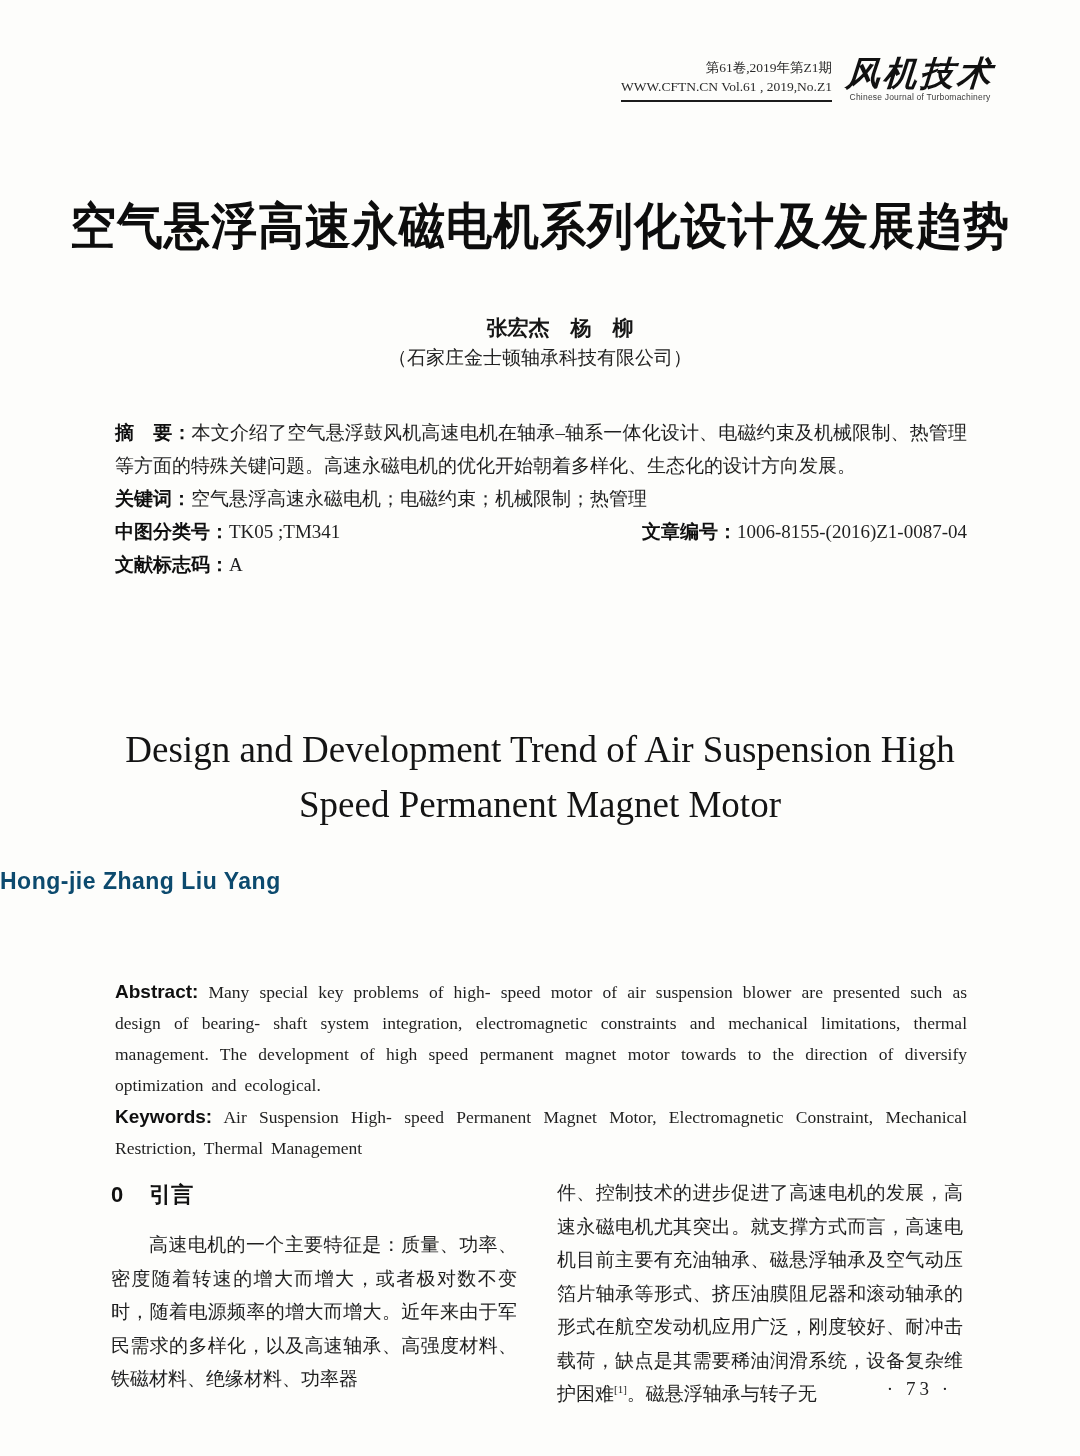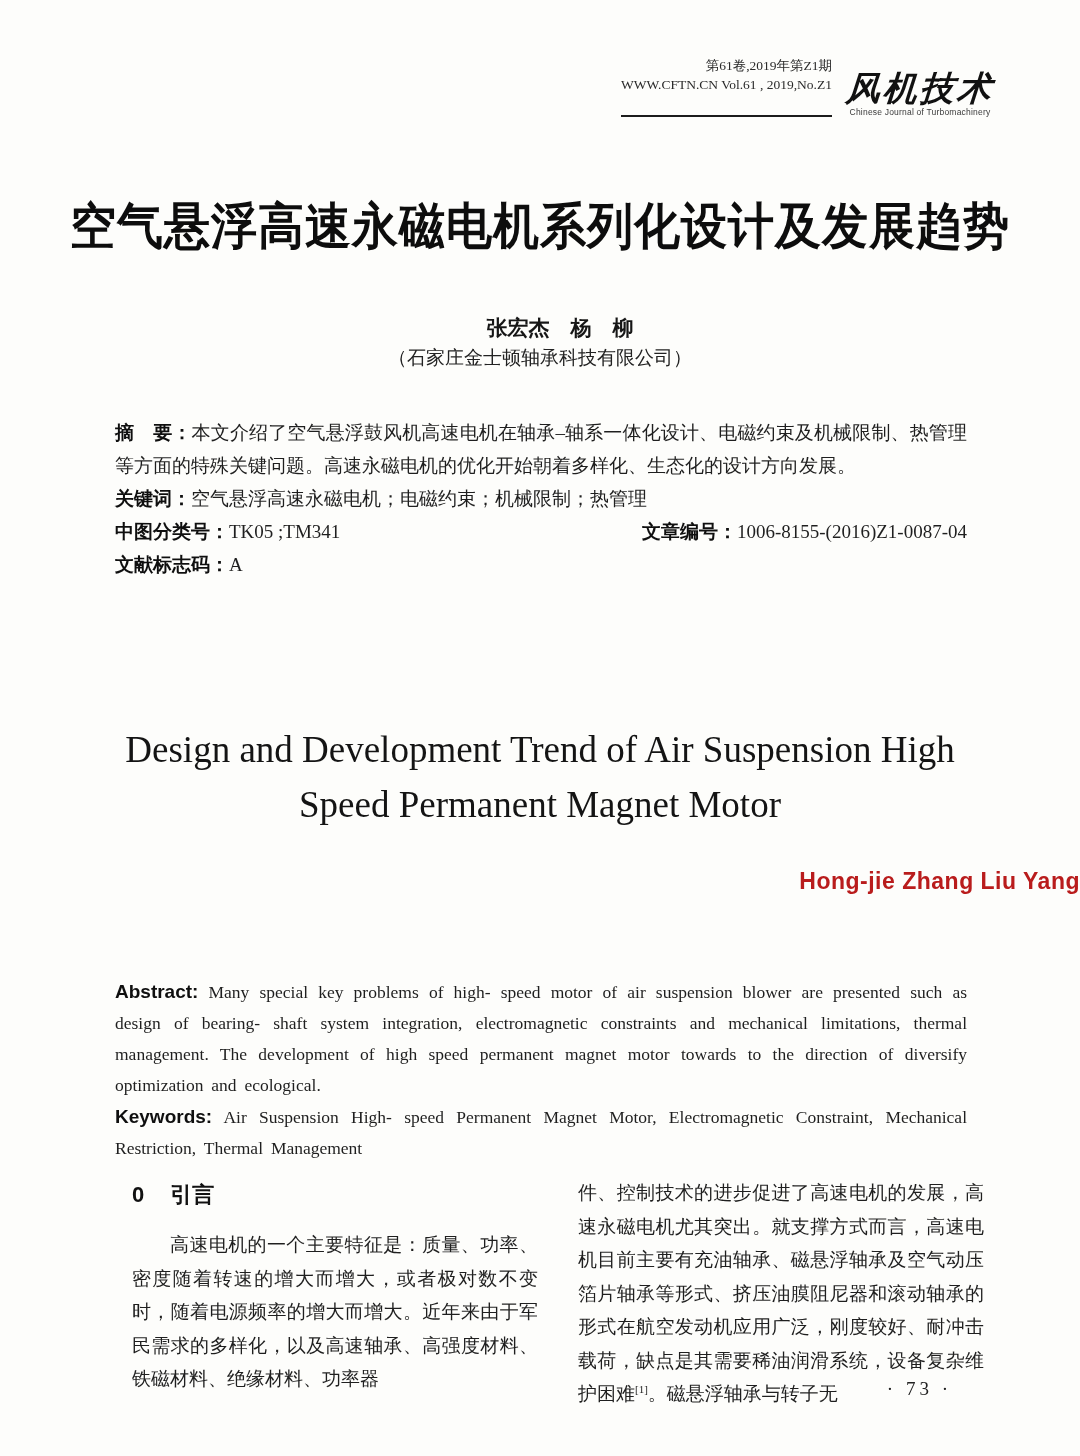--- a/index.html
+++ b/index.html
@@ -15,21 +15,21 @@
   
   .journal-header{
     position:absolute;top:56px;right:86px;
     display:flex;align-items:flex-end;gap:14px;
   }
   .header-meta{
     text-align:right;
     font-family:"Liberation Serif", serif;
     font-size:13.5px;line-height:19px;color:#2a2a2a;
     border-bottom:2.5px solid #1c1c1c;
-    padding-bottom:21px;
+    padding-bottom:4px;
   }
   .logo-block{text-align:center;padding-bottom:0px;}
   .logo-text{
     font-family:"DejaVu Serif", serif;
     font-size:34px;font-weight:bold;font-style:italic;
     letter-spacing:3px;color:#111;
     transform:skewX(-4deg);
     line-height:34px;
   }
   .logo-sub{
@@ -71,39 +71,39 @@
   
   .title-en{
     position:absolute;top:722px;left:0;width:100%;
     text-align:center;margin:0;
     font-family:"Liberation Serif", serif;
     font-weight:normal;
     font-size:37px;line-height:55px;color:#141414;
   }
   .authors-en{
     position:absolute;top:868px;left:0;width:100%;
-    text-align:right;
+    text-align:left;
     font-family:"Liberation Sans", sans-serif;
-    font-size:23px;font-weight:bold;color:#b91c1c;
+    font-size:23px;font-weight:bold;color:#0c4a6e;
     letter-spacing:.5px;
   }
   .affiliation-en{
     position:absolute;top:903px;left:0;width:100%;
     text-align:center;font-size:19px;color:#222;letter-spacing:.4px;
   }
   
   .meta-en{
     position:absolute;top:976px;left:115px;width:852px;
     font-size:17.5px;line-height:31px;color:#1f1f1f;
   }
   .meta-en p{margin:0;text-align:justify;word-spacing:3.5px;}
   .meta-en .lbl{font-size:19px;}
   
   .columns{
-    position:absolute;top:1176px;left:132px;width:852px;
+    position:absolute;top:1176px;left:111px;width:852px;
     display:flex;gap:40px;
   }
   .col{width:406px;}
   .section-heading{
     margin:4px 0 18px 0;
     font-family:"Liberation Sans", sans-serif;
     font-size:22px;font-weight:bold;color:#111;
   }
   .section-heading .sec-num{margin-right:26px;}
   .body-par{

